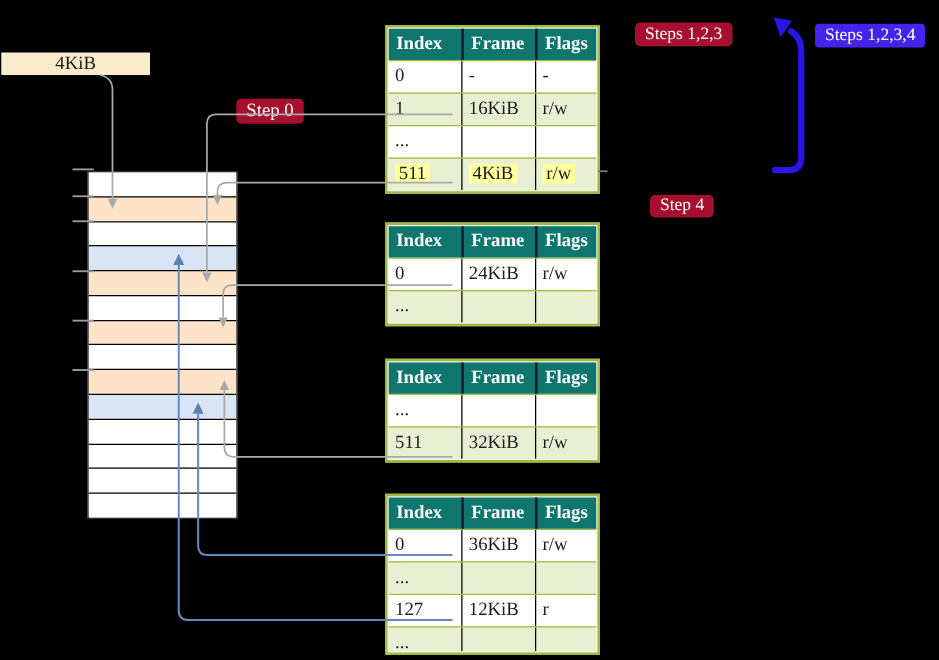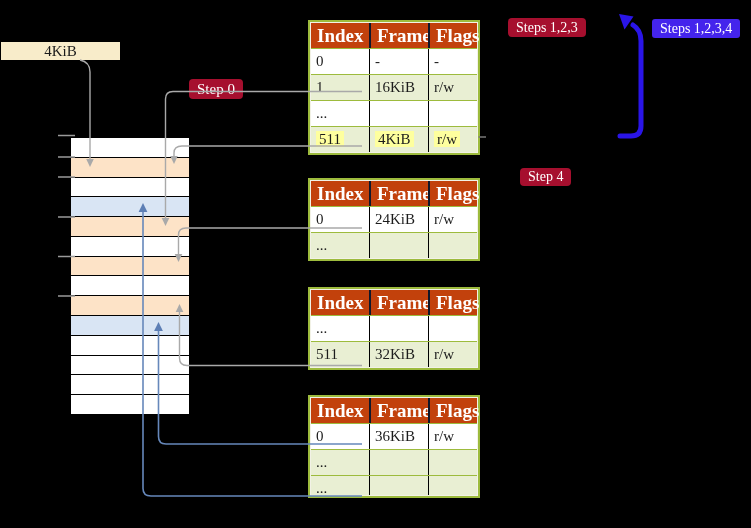--- a/index.html
+++ b/index.html
@@ -15,21 +15,21 @@
   
   .badge {
     position:absolute; color:#fff; font-size:14px; line-height:19px; height:19px;
     padding:0 8px; border-radius:4px; white-space:nowrap;
   }
   .badge.red { background:#a60f2e; }
   .badge.blue { background:#4424ec;text-align:right; }
   #badge-step0 { left:189px; top:39px; height:20px; line-height:20px; font-size:15px;margin-top:40px; }
   #badge-steps123 { left:508px; top:18px; }
   #badge-steps1234 { left:652px; top:19px; border-radius:3px; }
-  #badge-step4 { left:520px; top:156px; height:18px; line-height:18px;margin-top:12px; }
+  #badge-step4 { left:520px; top:156px; height:18px; line-height:18px; }
   
   #memory-column {
     position:absolute; left:70px; top:137px; width:120px; height:278px;
     display:flex; flex-direction:column; border:1px solid #000; box-sizing:border-box;
     background:#fff;
   }
   .mrow { flex:1; border-top:1px solid #000; }
   .mrow:first-child { border-top:none; }
   .mrow.white { background:#ffffff; }
   .mrow.peach { background:#fde3c7; }
@@ -38,21 +38,21 @@
   .ptable {
     position:absolute; left:308px; width:172px; box-sizing:border-box;
     border:2px solid #9dbb3d; background:#f2f2e6; padding:1px;
   }
   #table-1 { top:20px; }
   #table-2 { top:178px; }
   #table-3 { top:287px; }
   #table-4 { top:395px; }
   .thead { display:grid; grid-template-columns:58px 59px 49px; }
   .hcell {
-    background:#c2410c; color:#fff; font-weight:bold; font-size:19px;
+    background:#0f766e; color:#fff; font-weight:bold; font-size:15px;
     height:25px; line-height:25px; padding-left:6px; box-sizing:border-box;
   }
   .hcell + .hcell { border-left:2px solid #0f172a; }
   .trow { display:grid; grid-template-columns:58px 59px 49px; height:25px; border-top:1px solid #9dbb3d; }
   .trow:first-of-type { border-top:1px solid #f2f2e6; }
   .trow.alt { background:#e9efd3; }
   .trow.plain { background:#ffffff; }
   #table-4 .trow:last-child { height:19px; overflow:hidden; }
   .tcell {
     font-size:15px; color:#1c1c1c; line-height:24px; padding-left:5px;
@@ -162,20 +162,25 @@
       <div class="trow plain">
         <div class="tcell">0</div>
         <div class="tcell">36KiB</div>
         <div class="tcell">r/w</div>
       </div>
       <div class="trow alt">
         <div class="tcell">...</div>
         <div class="tcell"></div>
         <div class="tcell"></div>
       </div>
+      <div class="trow plain">
+        <div class="tcell">127</div>
+        <div class="tcell">12KiB</div>
+        <div class="tcell">r</div>
+      </div>
       <div class="trow alt">
         <div class="tcell">...</div>
         <div class="tcell"></div>
         <div class="tcell"></div>
       </div>
     </div>
 
   <svg id="overlay" width="751" height="528" viewBox="0 0 751 528">
 
     <g stroke="#9a9a9a" stroke-width="1.5">

